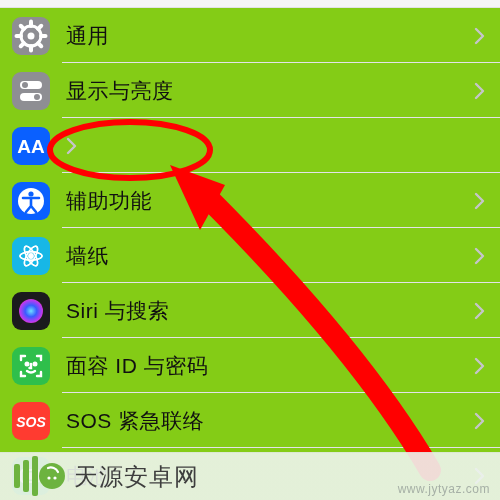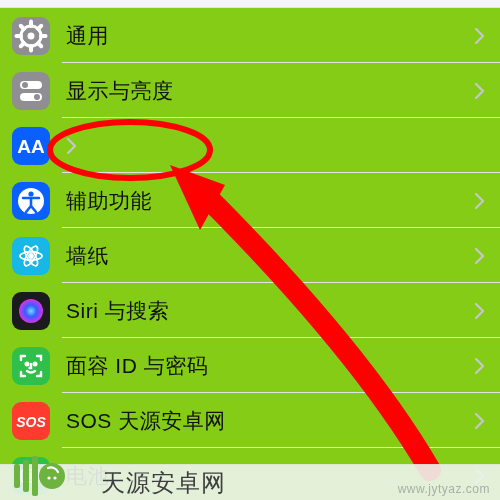--- a/index.html
+++ b/index.html
@@ -61,26 +61,26 @@
     position: absolute;
     left: 0; top: 0;
     width: 500px; height: 500px;
     pointer-events: none;
   }
 
   
   .wm {
     position: absolute;
     left: 0; right: 0; bottom: 0;
-    height: 36px;
+    height: 48px;
     background: linear-gradient(to right, rgba(238,244,238,0.9), rgba(238,244,238,0.9));
     display: flex;
     align-items: center;
     justify-content: flex-start;
-    padding-left: 101px;
+    padding-left: 74px;
     border-top: 1px solid rgba(0,0,0,0.03);
   }
   .wm-logo {
     position: absolute;
     left: 14px; bottom: 4px;
     width: 52px; height: 40px;
     display: flex; align-items: center; justify-content: center;
   }
   .wm-text {
     font-size: 24px;
@@ -233,21 +233,21 @@
           <path d="M2 2 L9 9 L2 16" fill="none" stroke="currentColor" stroke-width="2.4" stroke-linecap="round" stroke-linejoin="round"></path>
         </svg>
       </span>
     </div>
     <div class="row">
       <div class="icon-wrap" style="background: rgb(255, 59, 48); font-style: italic;">
         <svg width="38" height="38" viewBox="0 0 38 38">
           <text x="19" y="25" font-family="Helvetica,Arial" font-size="14" font-weight="700" fill="#fff" text-anchor="middle">SOS</text>
         </svg>
       </div>
-      <span class="label">SOS 天源安卓网</span>
+      <span class="label">SOS 紧急联络</span>
       <span class="chev">
         <svg viewBox="0 0 12 18">
           <path d="M2 2 L9 9 L2 16" fill="none" stroke="currentColor" stroke-width="2.4" stroke-linecap="round" stroke-linejoin="round"></path>
         </svg>
       </span>
     </div>
     <div class="row">
       <div class="icon-wrap" style="background: rgb(47, 191, 75);">
         <svg width="38" height="38" viewBox="0 0 38 38">
           <rect x="9" y="13" width="18" height="12" rx="3" fill="none" stroke="#fff" stroke-width="2.2"></rect>

